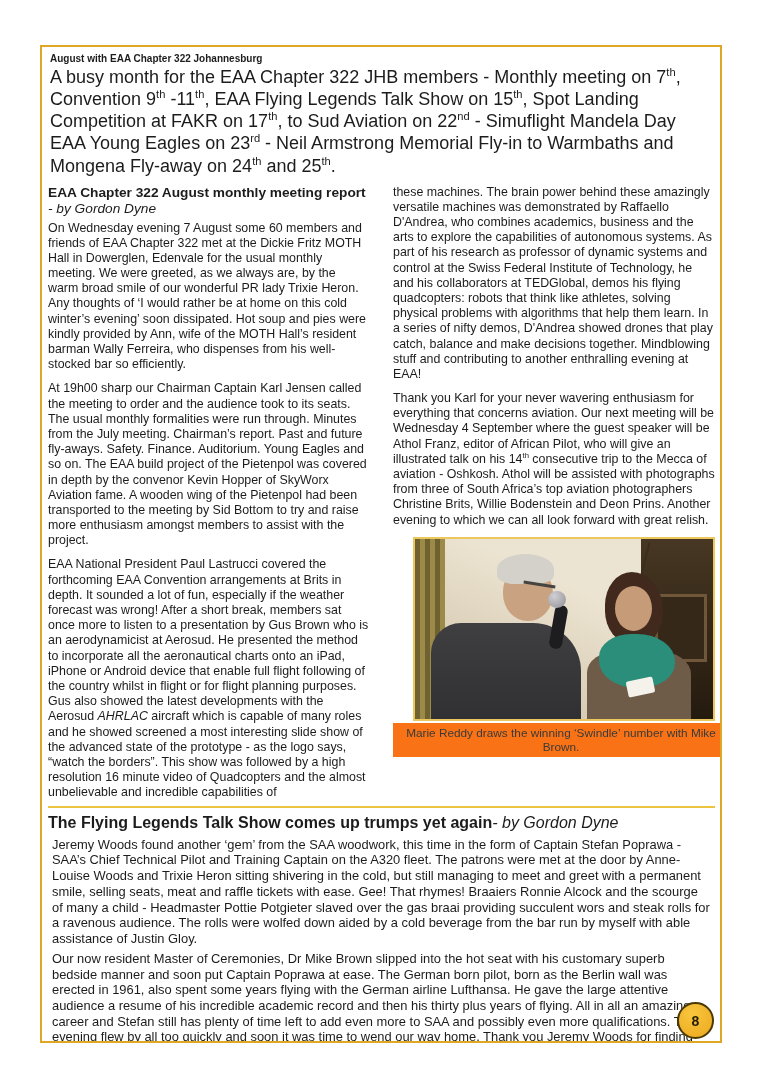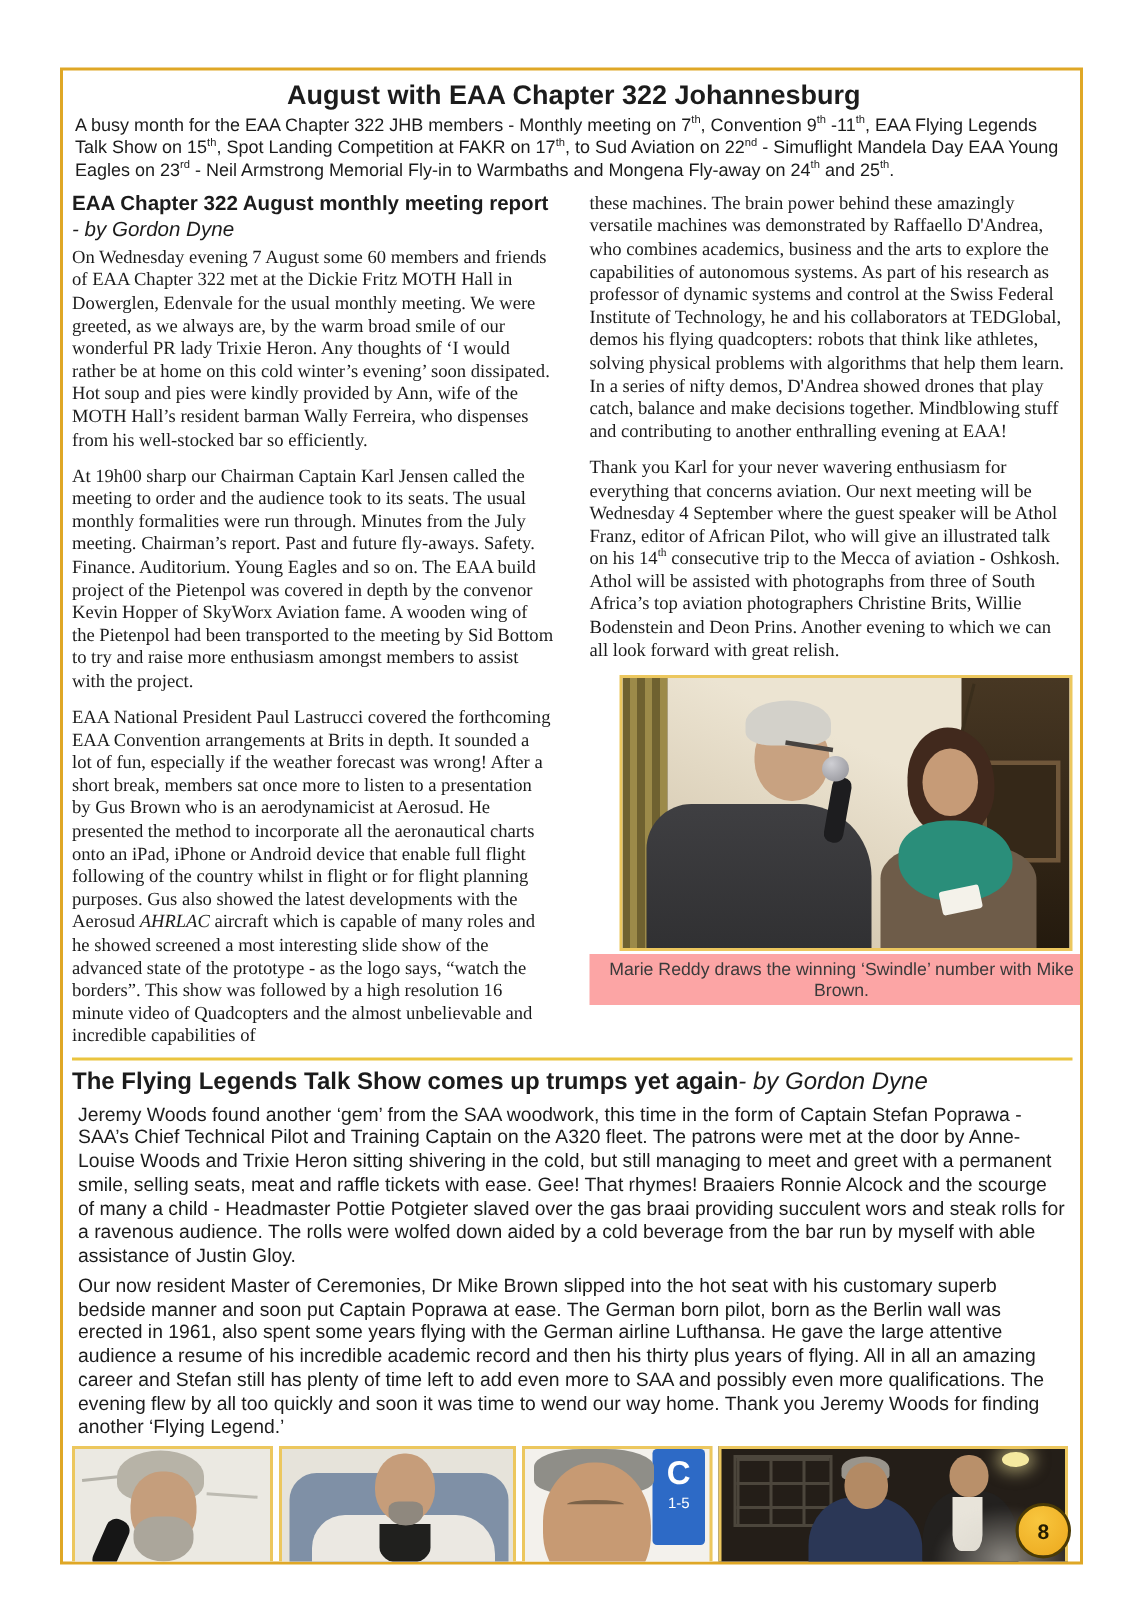--- a/index.html
+++ b/index.html
@@ -14,32 +14,32 @@
   }
   .frame {
     position:absolute; left:40px; top:45px;
     width:682px; height:998px;
     border:2px solid #dfa726;
     padding:4px 5px 0 6px;
     overflow:hidden;
     background:#ffffff;
   }
   sup { font-size:0.62em; line-height:0; }
-  .title { font-size:18px; font-weight:bold; margin:2px 0 2px 2px;text-align:center; }
-  .intro { font-size:12px; line-height:1.23; margin:0 0 0 2px; }
+  .title { font-size:10px; font-weight:bold; margin:2px 0 2px 2px; }
+  .intro { font-size:18px; line-height:1.23; margin:0 0 0 2px; }
   .cols { display:flex; gap:24px; margin-top:8px; }
   .col-left { width:330px; }
   .col-right { width:322px; }
   .col-head { font-size:13.7px; line-height:1.2; margin:0 0 3px; }
   .col-head b { font-weight:bold; }
   .col-head i { font-weight:normal; }
-  p.body { font-size:12.4px; line-height:1.225; margin:0 0 9px;font-family:Liberation Serif, serif; }
+  p.body { font-size:12.4px; line-height:1.225; margin:0 0 9px; }
   p.body:last-child { margin-bottom:0; }
   .photo-caption {
-    background:#fca5a5; color:#3a3a3a;
+    background:#f97316; color:#3a3a3a;
     font-size:11.8px; text-align:center;
     padding:3px 2px; width:336px; margin:2px 0 0 auto;
   }
   .divider { border:none; border-top:2px solid #eac43f; margin:6px 0 5px; }
   .fl-head { font-size:16px; line-height:1.2; margin:0 0 2px; }
   .fl-head b { font-weight:bold; }
   .fl-head i { font-weight:normal; }
   p.flbody { font-size:12.9px; line-height:1.22; margin:4px; }
   .strip { display:flex; gap:4px; margin-top:5px; }
   .ph { height:112px; border:2px solid #ecc75e; position:relative; overflow:hidden; }

